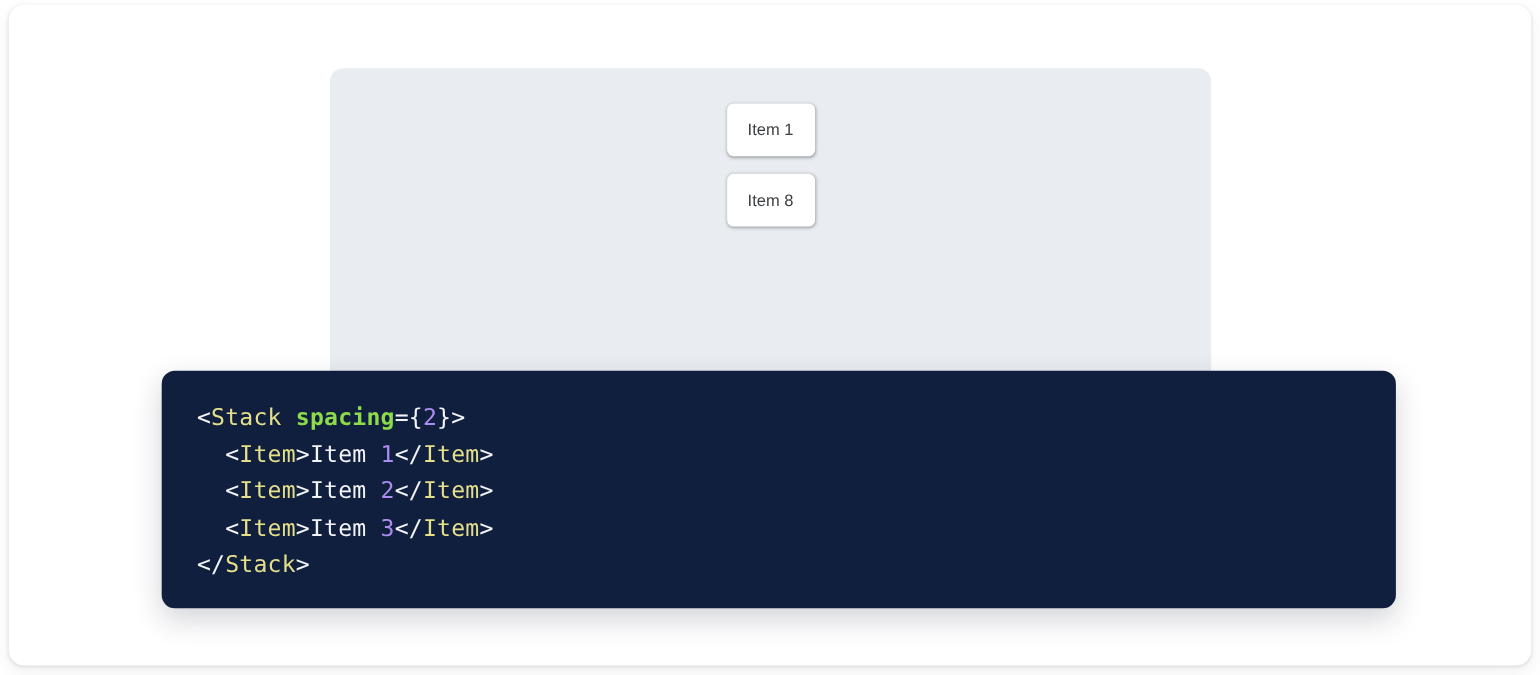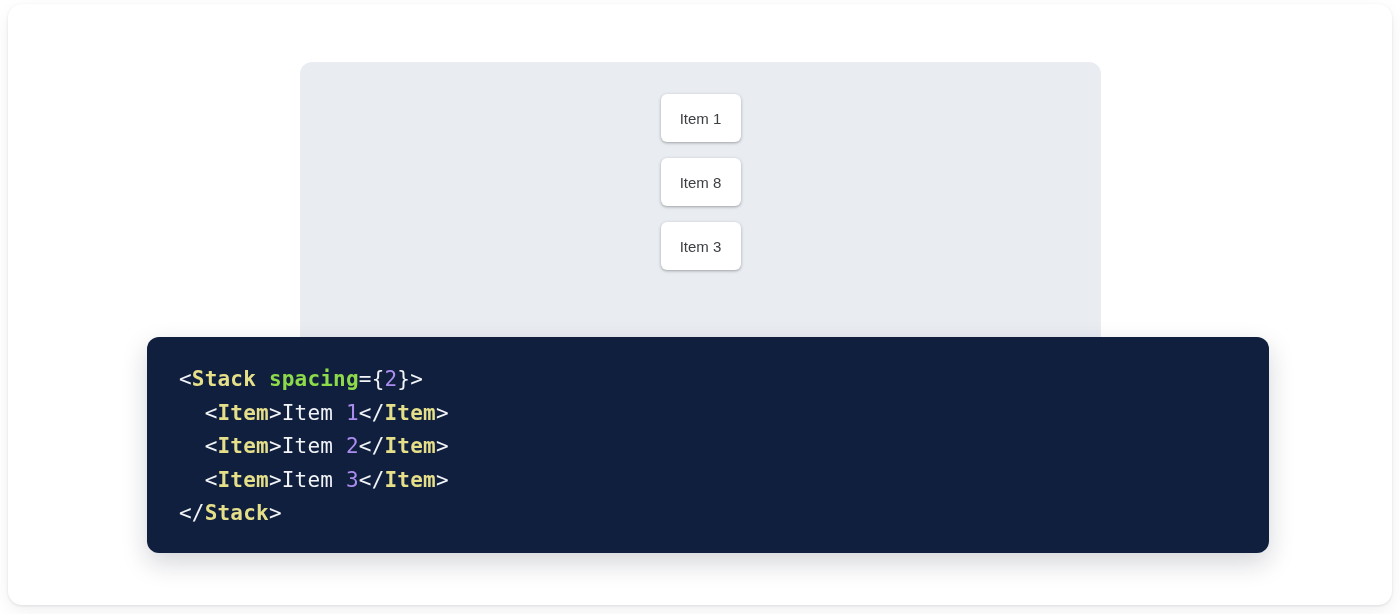--- a/index.html
+++ b/index.html
@@ -85,35 +85,34 @@
     margin: 0;
     font-family: "DejaVu Sans Mono", "Liberation Mono", monospace;
     font-size: 21px;
     line-height: 33.5px;
     color: #f2f4f8;
     white-space: pre;
     letter-spacing: 0.2px;
   }
 
   .tok-punct { color: #f2f4f8; }
-  .tok-tag   { color: #e6df8a; font-weight: bold; }
+  .tok-tag   { color: #e6df8a; }
   .tok-attr  { color: #8ddb4a; font-weight: bold; }
   .tok-num   { color: #ab8df0; }
   .tok-text  { color: #f2f4f8; }
 </style>
 </head>
 <body>
 
 <div class="page-frame">
 
   <div class="preview-panel" style="background: rgb(233, 236, 241);">
     <div class="stack" style="gap: 16px;">
       <div class="stack-item">Item 1</div>
       <div class="stack-item">Item 8</div>
-      <div class="stack-item">Item 3</div>
     </div>
   </div>
 
   <div class="code-block" style="background: rgb(15, 31, 61);">
     <pre class="code"><code id="code-body"><span class="tok-punct" style="color: rgb(242, 244, 248);">&lt;</span><span class="tok-tag" style="color: rgb(230, 223, 138);">Stack</span><span class="tok-text" style="color: rgb(242, 244, 248);"> </span><span class="tok-attr" style="color: rgb(141, 219, 74);">spacing</span><span class="tok-punct" style="color: rgb(242, 244, 248);">={</span><span class="tok-num" style="color: rgb(171, 141, 240);">2</span><span class="tok-punct" style="color: rgb(242, 244, 248);">}&gt;</span>
   <span class="tok-punct" style="color: rgb(242, 244, 248);">&lt;</span><span class="tok-tag" style="color: rgb(230, 223, 138);">Item</span><span class="tok-punct" style="color: rgb(242, 244, 248);">&gt;</span><span class="tok-text" style="color: rgb(242, 244, 248);">Item </span><span class="tok-num" style="color: rgb(171, 141, 240);">1</span><span class="tok-punct" style="color: rgb(242, 244, 248);">&lt;/</span><span class="tok-tag" style="color: rgb(230, 223, 138);">Item</span><span class="tok-punct" style="color: rgb(242, 244, 248);">&gt;</span>
   <span class="tok-punct" style="color: rgb(242, 244, 248);">&lt;</span><span class="tok-tag" style="color: rgb(230, 223, 138);">Item</span><span class="tok-punct" style="color: rgb(242, 244, 248);">&gt;</span><span class="tok-text" style="color: rgb(242, 244, 248);">Item </span><span class="tok-num" style="color: rgb(171, 141, 240);">2</span><span class="tok-punct" style="color: rgb(242, 244, 248);">&lt;/</span><span class="tok-tag" style="color: rgb(230, 223, 138);">Item</span><span class="tok-punct" style="color: rgb(242, 244, 248);">&gt;</span>
   <span class="tok-punct" style="color: rgb(242, 244, 248);">&lt;</span><span class="tok-tag" style="color: rgb(230, 223, 138);">Item</span><span class="tok-punct" style="color: rgb(242, 244, 248);">&gt;</span><span class="tok-text" style="color: rgb(242, 244, 248);">Item </span><span class="tok-num" style="color: rgb(171, 141, 240);">3</span><span class="tok-punct" style="color: rgb(242, 244, 248);">&lt;/</span><span class="tok-tag" style="color: rgb(230, 223, 138);">Item</span><span class="tok-punct" style="color: rgb(242, 244, 248);">&gt;</span>
 <span class="tok-punct" style="color: rgb(242, 244, 248);">&lt;/</span><span class="tok-tag" style="color: rgb(230, 223, 138);">Stack</span><span class="tok-punct" style="color: rgb(242, 244, 248);">&gt;</span></code></pre>
   </div>

